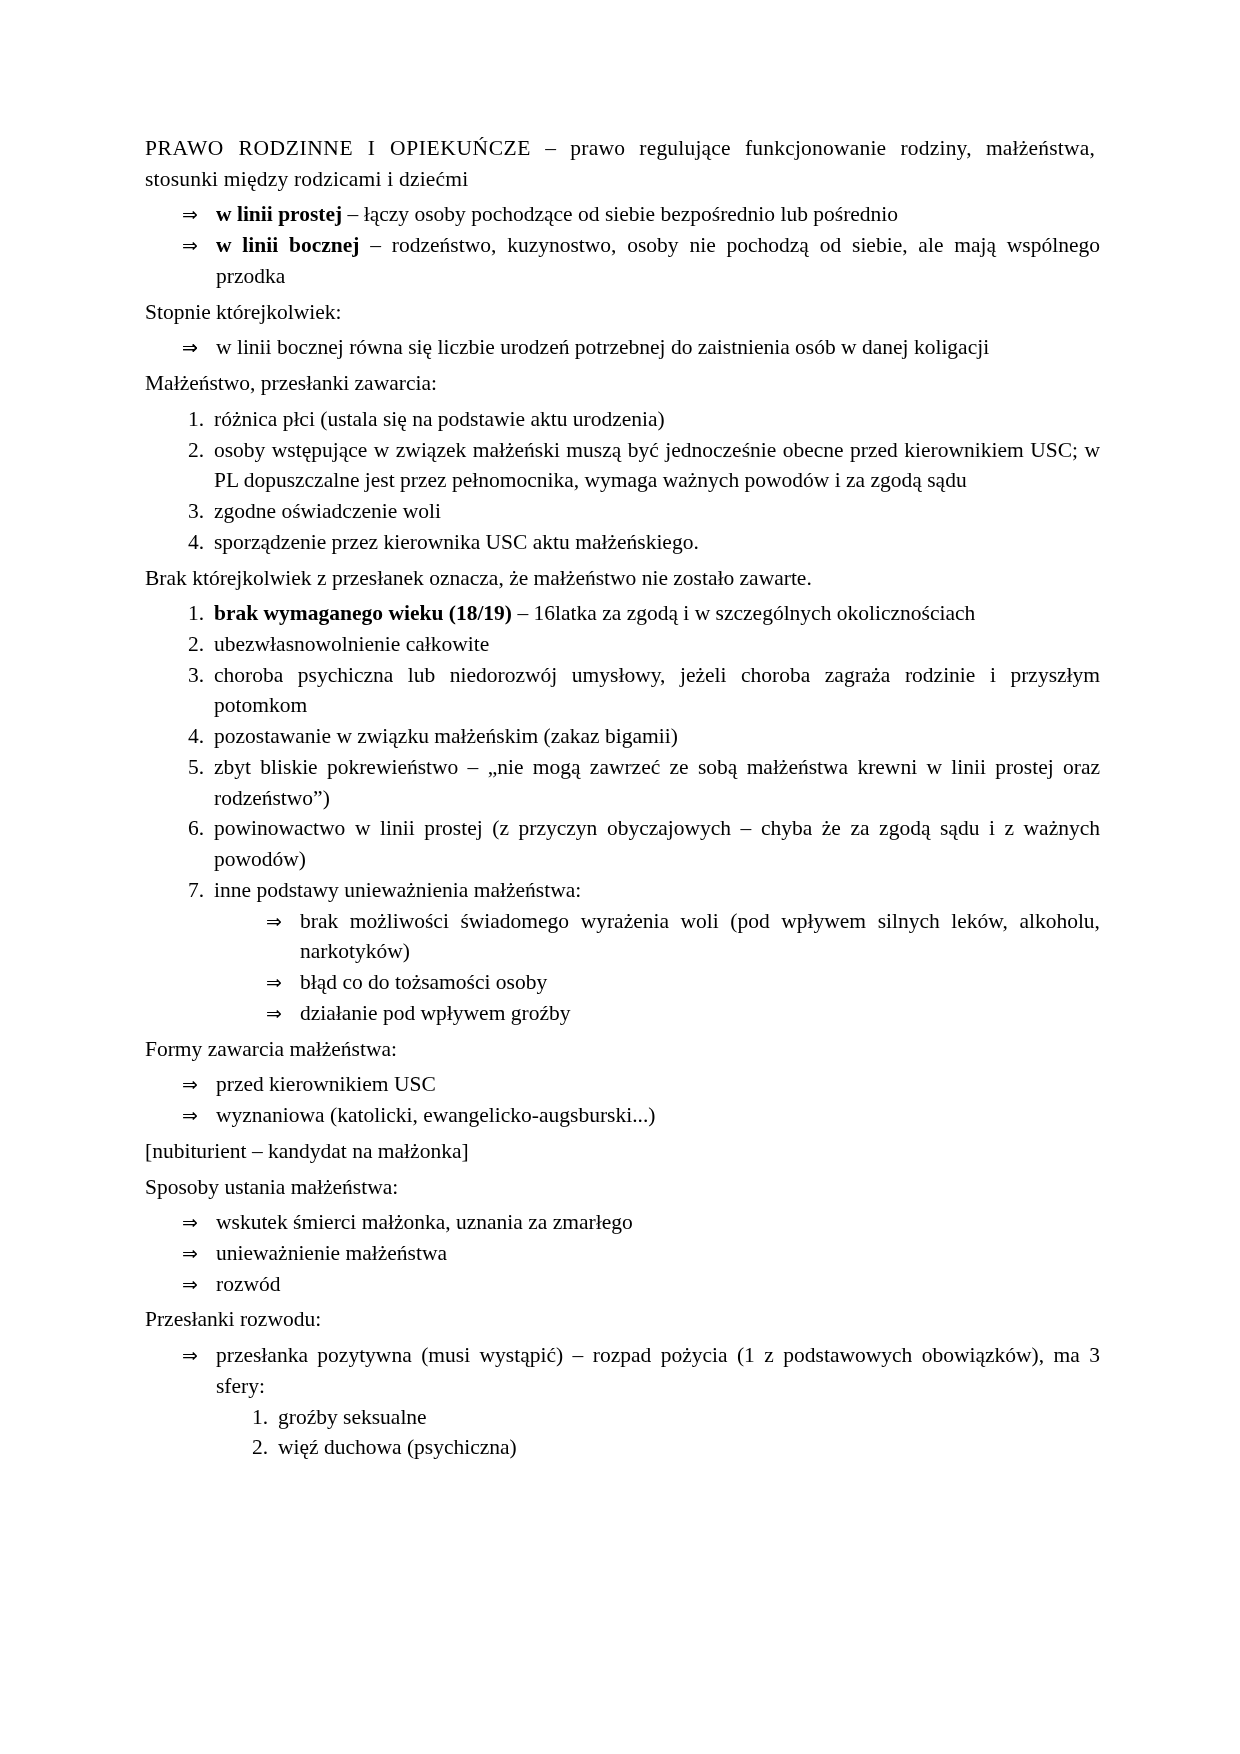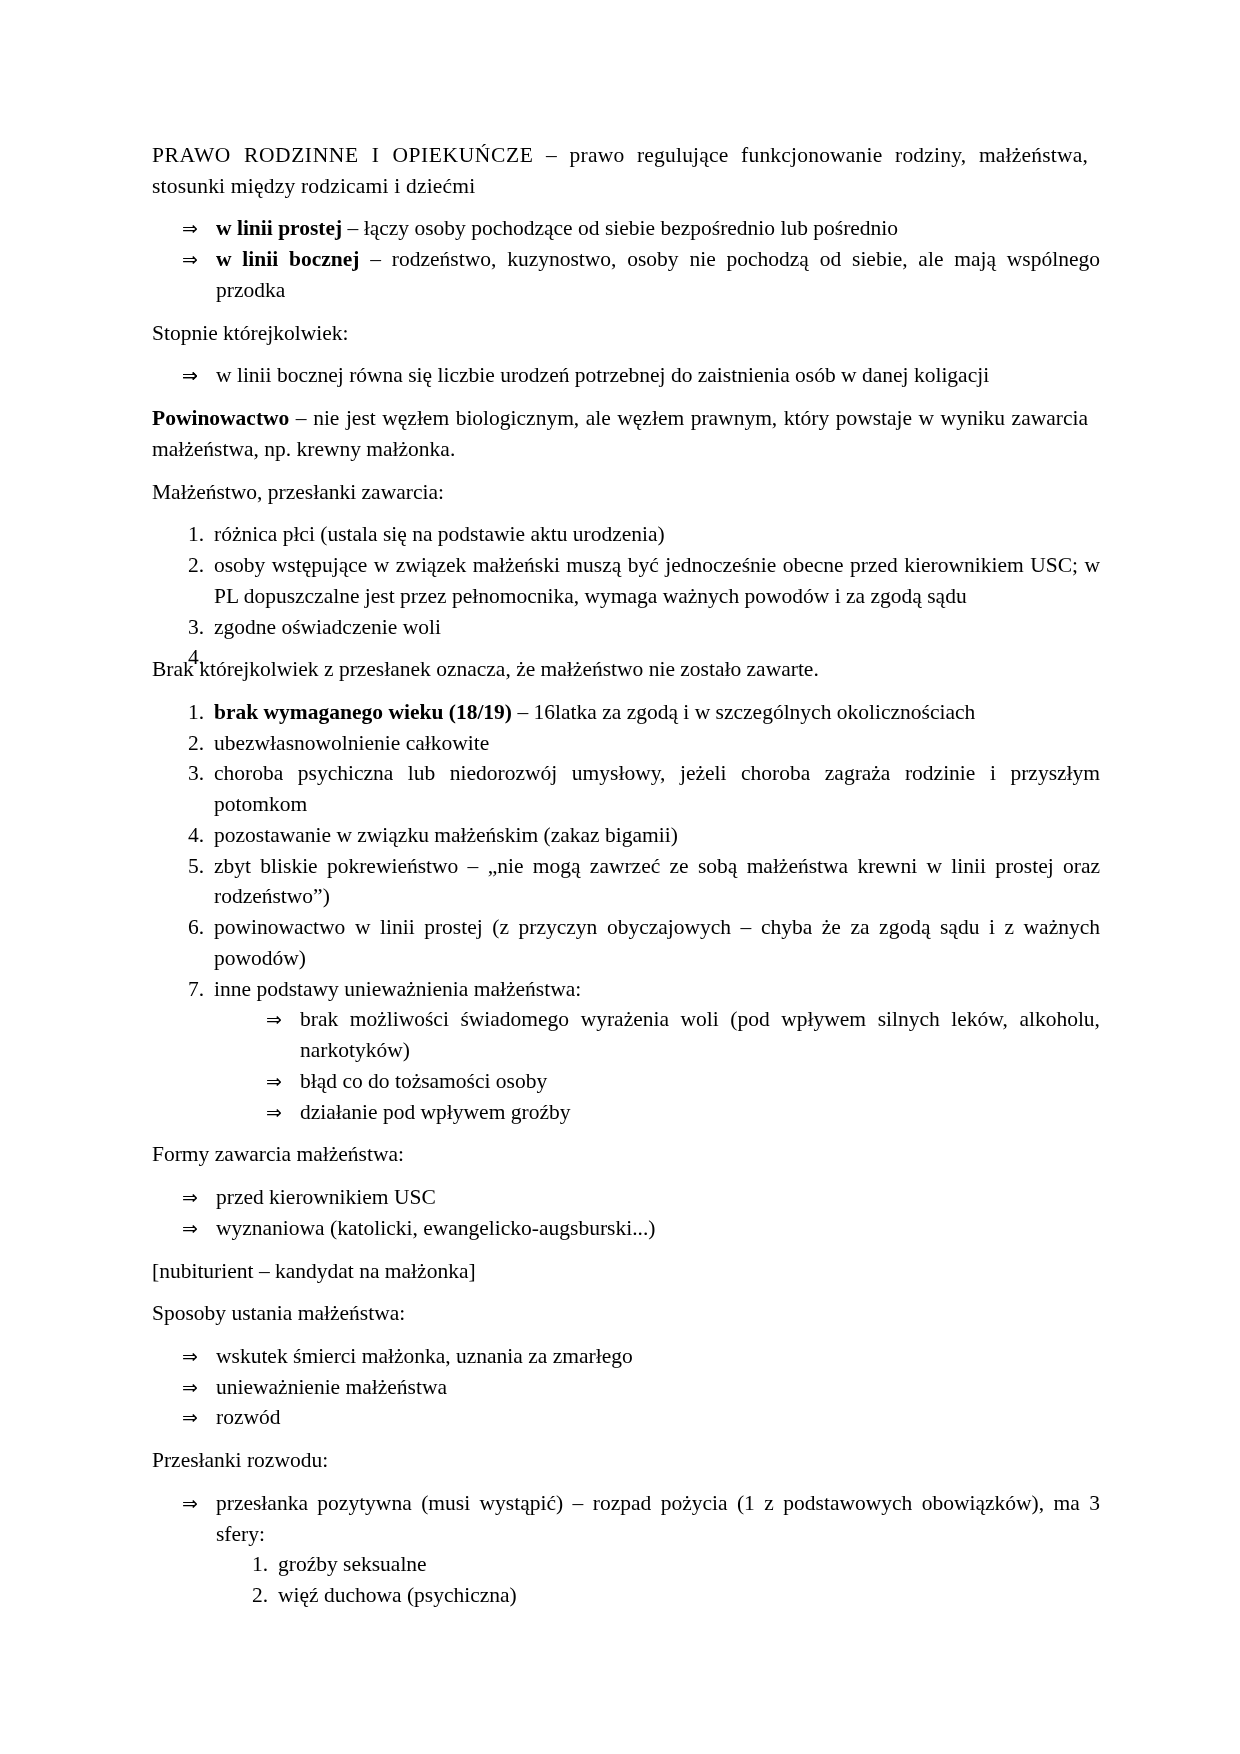--- a/index.html
+++ b/index.html
@@ -21,21 +21,21 @@
     height: 1754px;
     padding: 128px 140px 0 140px;
     position: relative;
   }
   .doc {
     font-size: 21.5px;
     line-height: 1.43;
     text-align: justify;
   }
   p.para {
-    margin: 12px;
+    margin: 5px;
     text-align: justify;
     text-justify: inter-word;
   }
   .lead {
     letter-spacing: 0.2px;
   }
   .title-word {
     letter-spacing: 0.6px;
   }
   b, .b {
@@ -121,40 +121,38 @@
     <ul class="arrow lvl1">
       <li>
         <span class="mk">⇒</span>
       </li>
       <li>
         <span class="mk">⇒</span>
         <span>w linii bocznej równa się liczbie urodzeń potrzebnej do zaistnienia osób w danej koligacji</span>
       </li>
     </ul>
 
-    <p class="para">
-      <b>Powinowactwo</b><span> – nie jest węzłem biologicznym, ale węzłem prawnym, który powstaje w wyniku zawarcia małżeństwa, np. krewny małżonka.</span>
-    </p>
 
     <p class="para">Małżeństwo, przesłanki zawarcia:</p>
     <ol class="num lvl1">
       <li>
         <span class="mk">1.</span>
         <span>różnica płci (ustala się na podstawie aktu urodzenia)</span>
       </li>
       <li>
         <span class="mk">2.</span>
         <span>osoby wstępujące w związek małżeński muszą być jednocześnie obecne przed kierownikiem USC; w PL dopuszczalne jest przez pełnomocnika, wymaga ważnych powodów i za zgodą sądu</span>
       </li>
       <li>
         <span class="mk">3.</span>
         <span>zgodne oświadczenie woli</span>
       </li>
       <li>
         <span class="mk">4.</span>
+        <span>sporządzenie przez kierownika USC aktu małżeńskiego.</span>
       </li>
     </ol>
     <p class="para indent-note">Brak którejkolwiek z przesłanek oznacza, że małżeństwo nie zostało zawarte.</p>
 
     <ol class="num lvl1">
       <li>
         <span class="mk">1.</span>
         <b>brak wymaganego wieku (18/19)</b><span> – 16latka za zgodą i w szczególnych okolicznościach</span>
       </li>
       <li>

